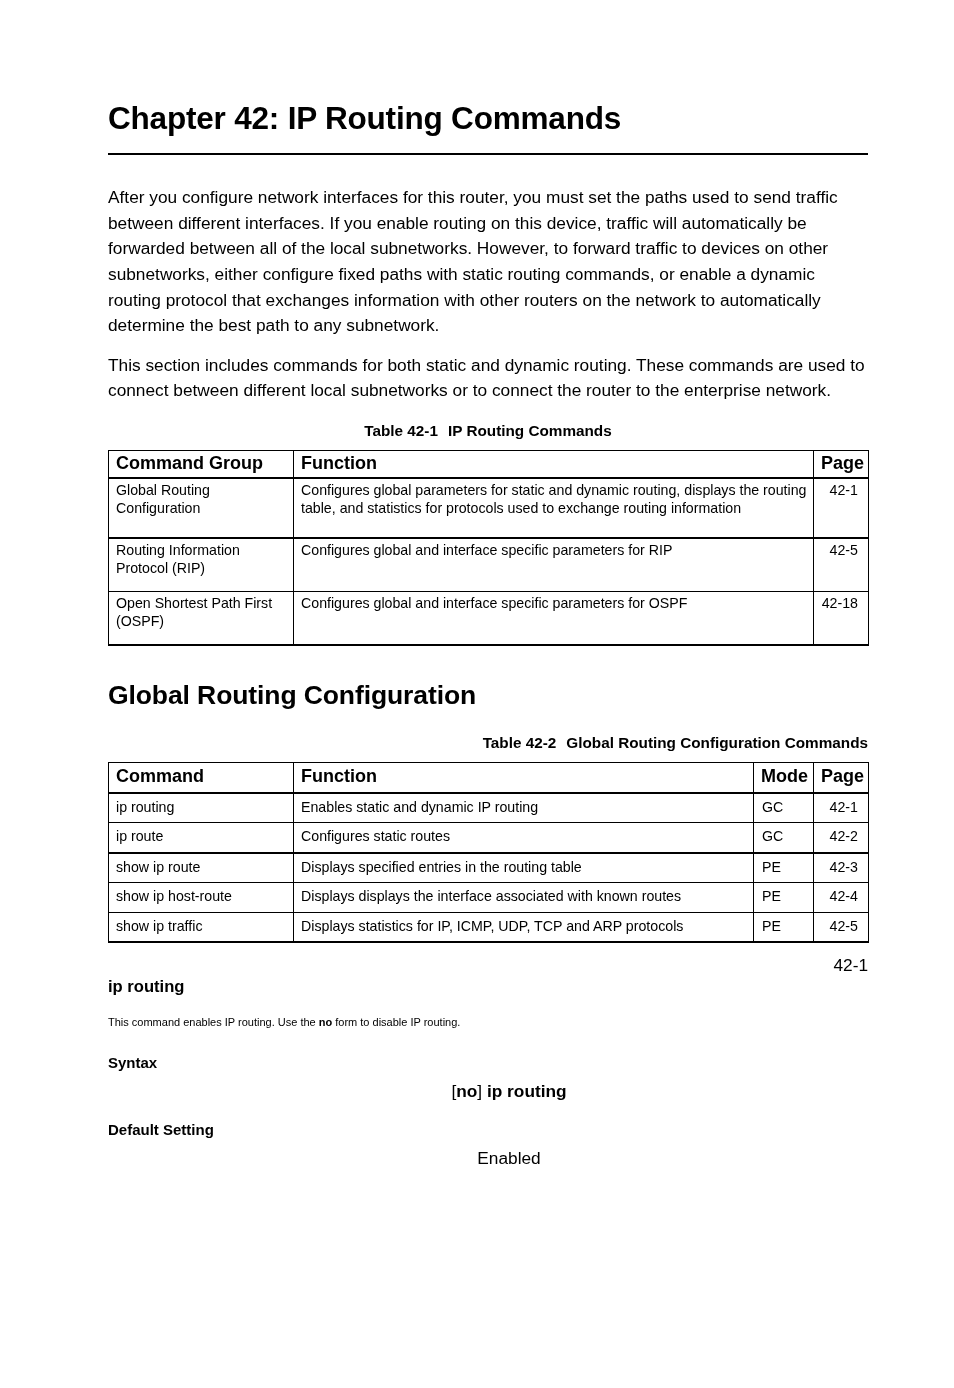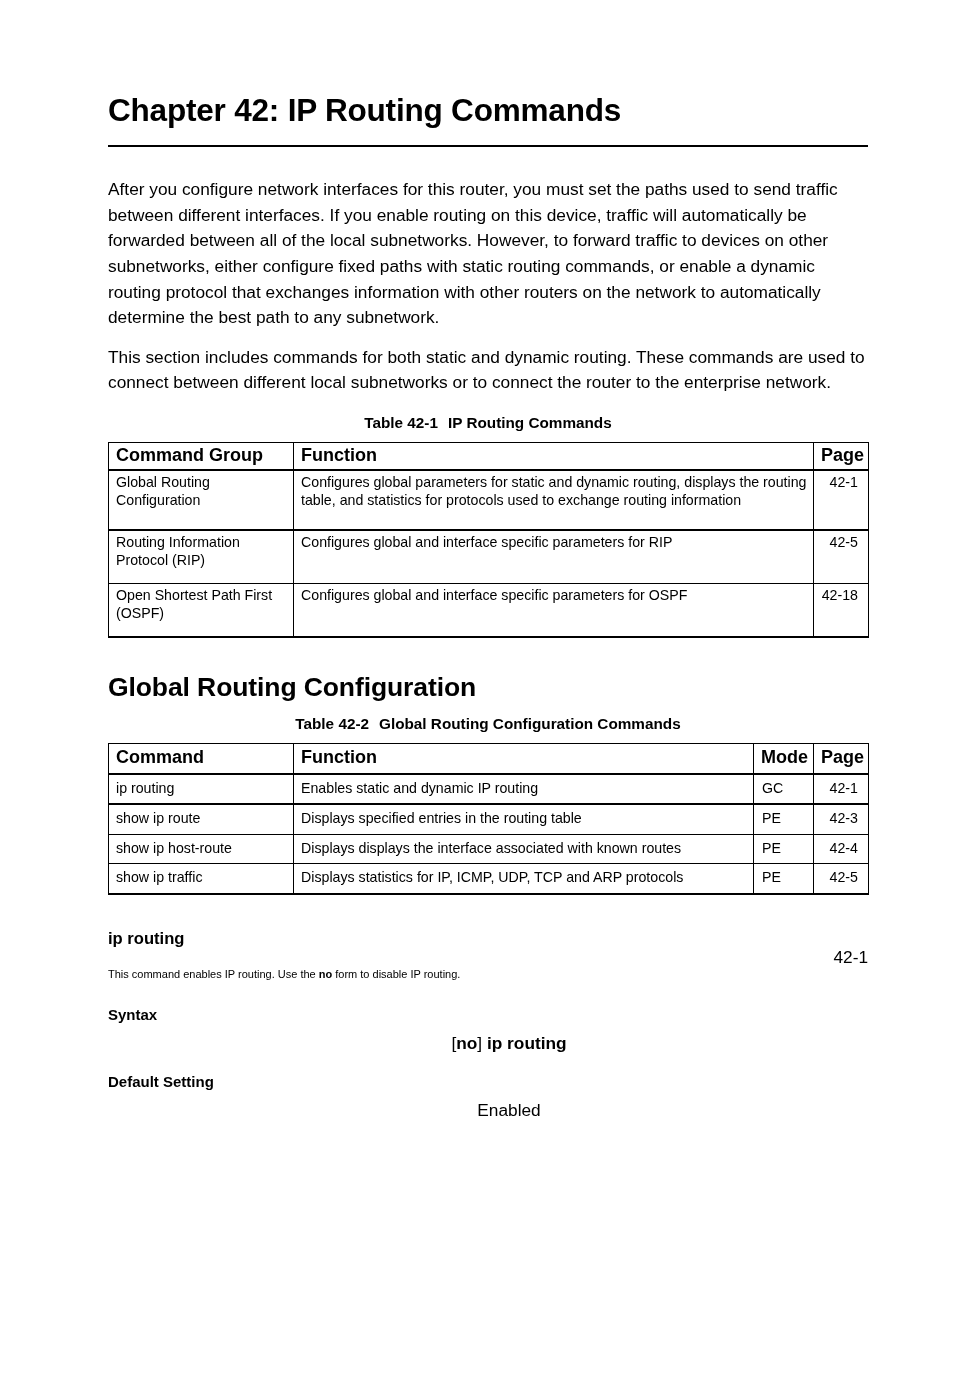--- a/index.html
+++ b/index.html
@@ -10,21 +10,21 @@
   body {
     width: 954px;
     height: 1388px;
     position: relative;
     font-family: "Liberation Sans", sans-serif;
     color: #000000;
     -webkit-font-smoothing: antialiased;
   }
   .page {
     position: absolute;
-    left: 0; top: 0;
+    left: 0; top: 8px;
     width: 954px;
     height: 1009px;
     box-sizing: border-box;
     padding: 0 86px 0 108px;
   }
 
   
   .chapter-title {
     margin: 0;
     padding-top: 92px;
@@ -204,21 +204,21 @@
       <tr class="r3">
         <td>Open Shortest Path First (OSPF)</td>
         <td>Configures global and interface specific parameters for OSPF</td>
         <td class="num">42-18</td>
       </tr>
     </tbody>
   </table>
 
   <h2 class="section-head">Global Routing Configuration</h2>
 
-  <div class="table-caption" style="margin-top:12px;">
+  <div class="table-caption" style="margin-top:23px;text-align:right;">
     <span>Table 42-2</span><span class="cap-sep"></span><span>Global Routing Configuration Commands</span>
   </div>
 
   <table class="doc-table" id="table-2">
     <colgroup>
       <col class="c-cmd">
         <col class="c-func">
         <col class="c-mode">
         <col class="c-page">
     </colgroup>
@@ -230,20 +230,26 @@
         <th class="num">Page</th>
       </tr>
     </thead>
     <tbody>
       <tr>
         <td>ip routing</td>
         <td>Enables static and dynamic IP routing</td>
         <td class="mode">GC</td>
         <td class="num">42-1</td>
       </tr>
+      <tr>
+        <td>ip route</td>
+        <td>Configures static routes</td>
+        <td class="mode">GC</td>
+        <td class="num">42-2</td>
+      </tr>
       <tr class="thick-top">
         <td>show ip route</td>
         <td>Displays specified entries in the routing table</td>
         <td class="mode">PE</td>
         <td class="num">42-3</td>
       </tr>
       <tr>
         <td>show ip host-route</td>
         <td>Displays displays the interface associated with known routes</td>
         <td class="mode">PE</td>

